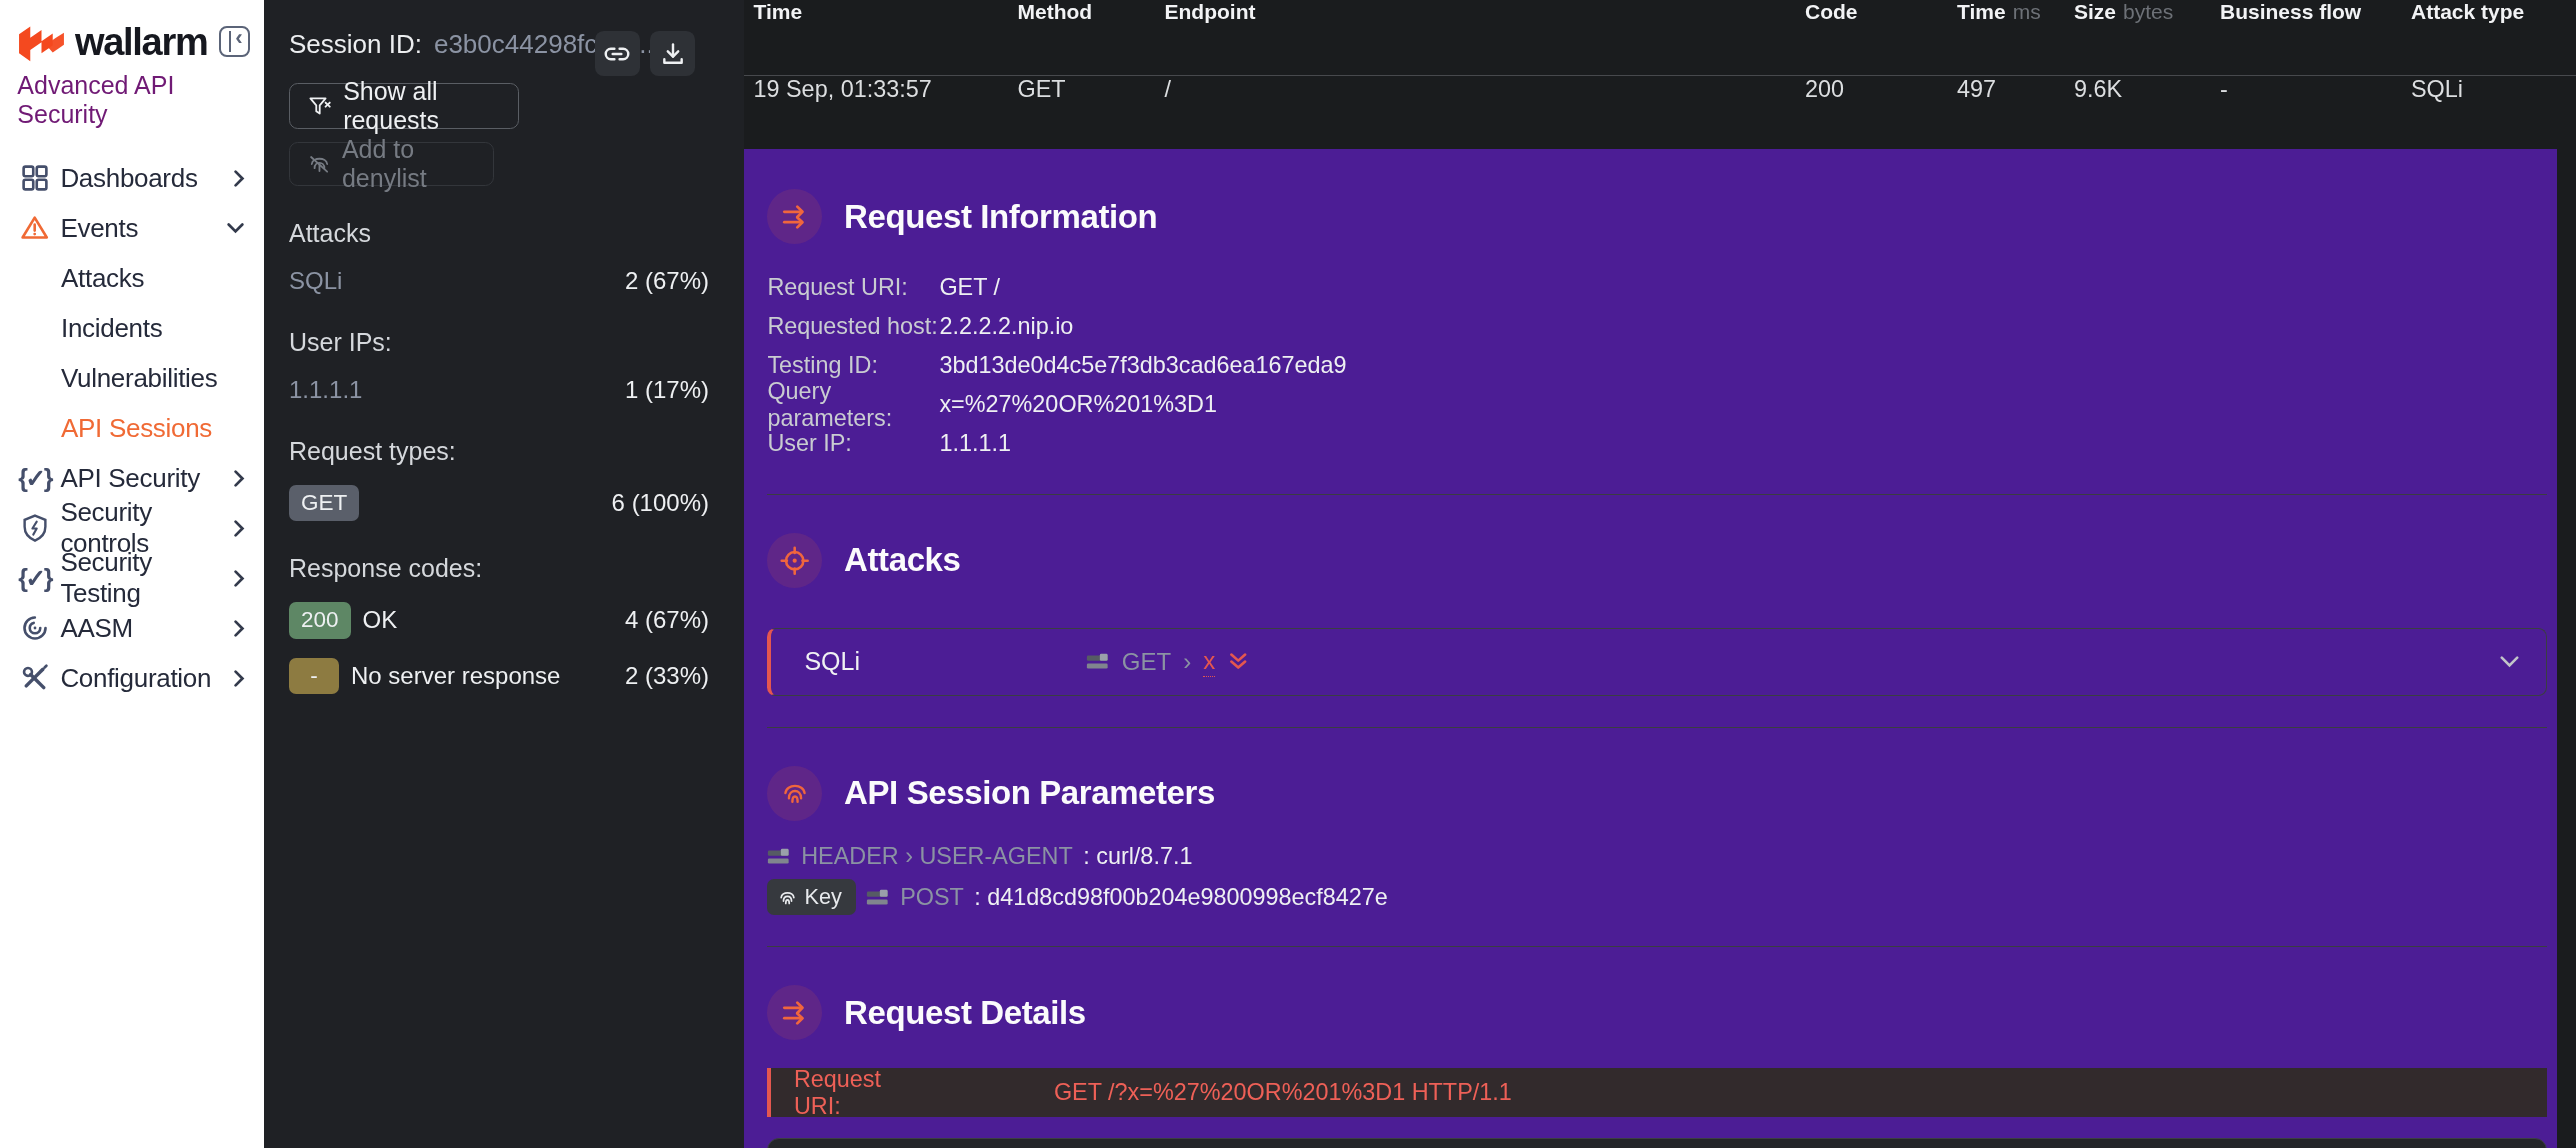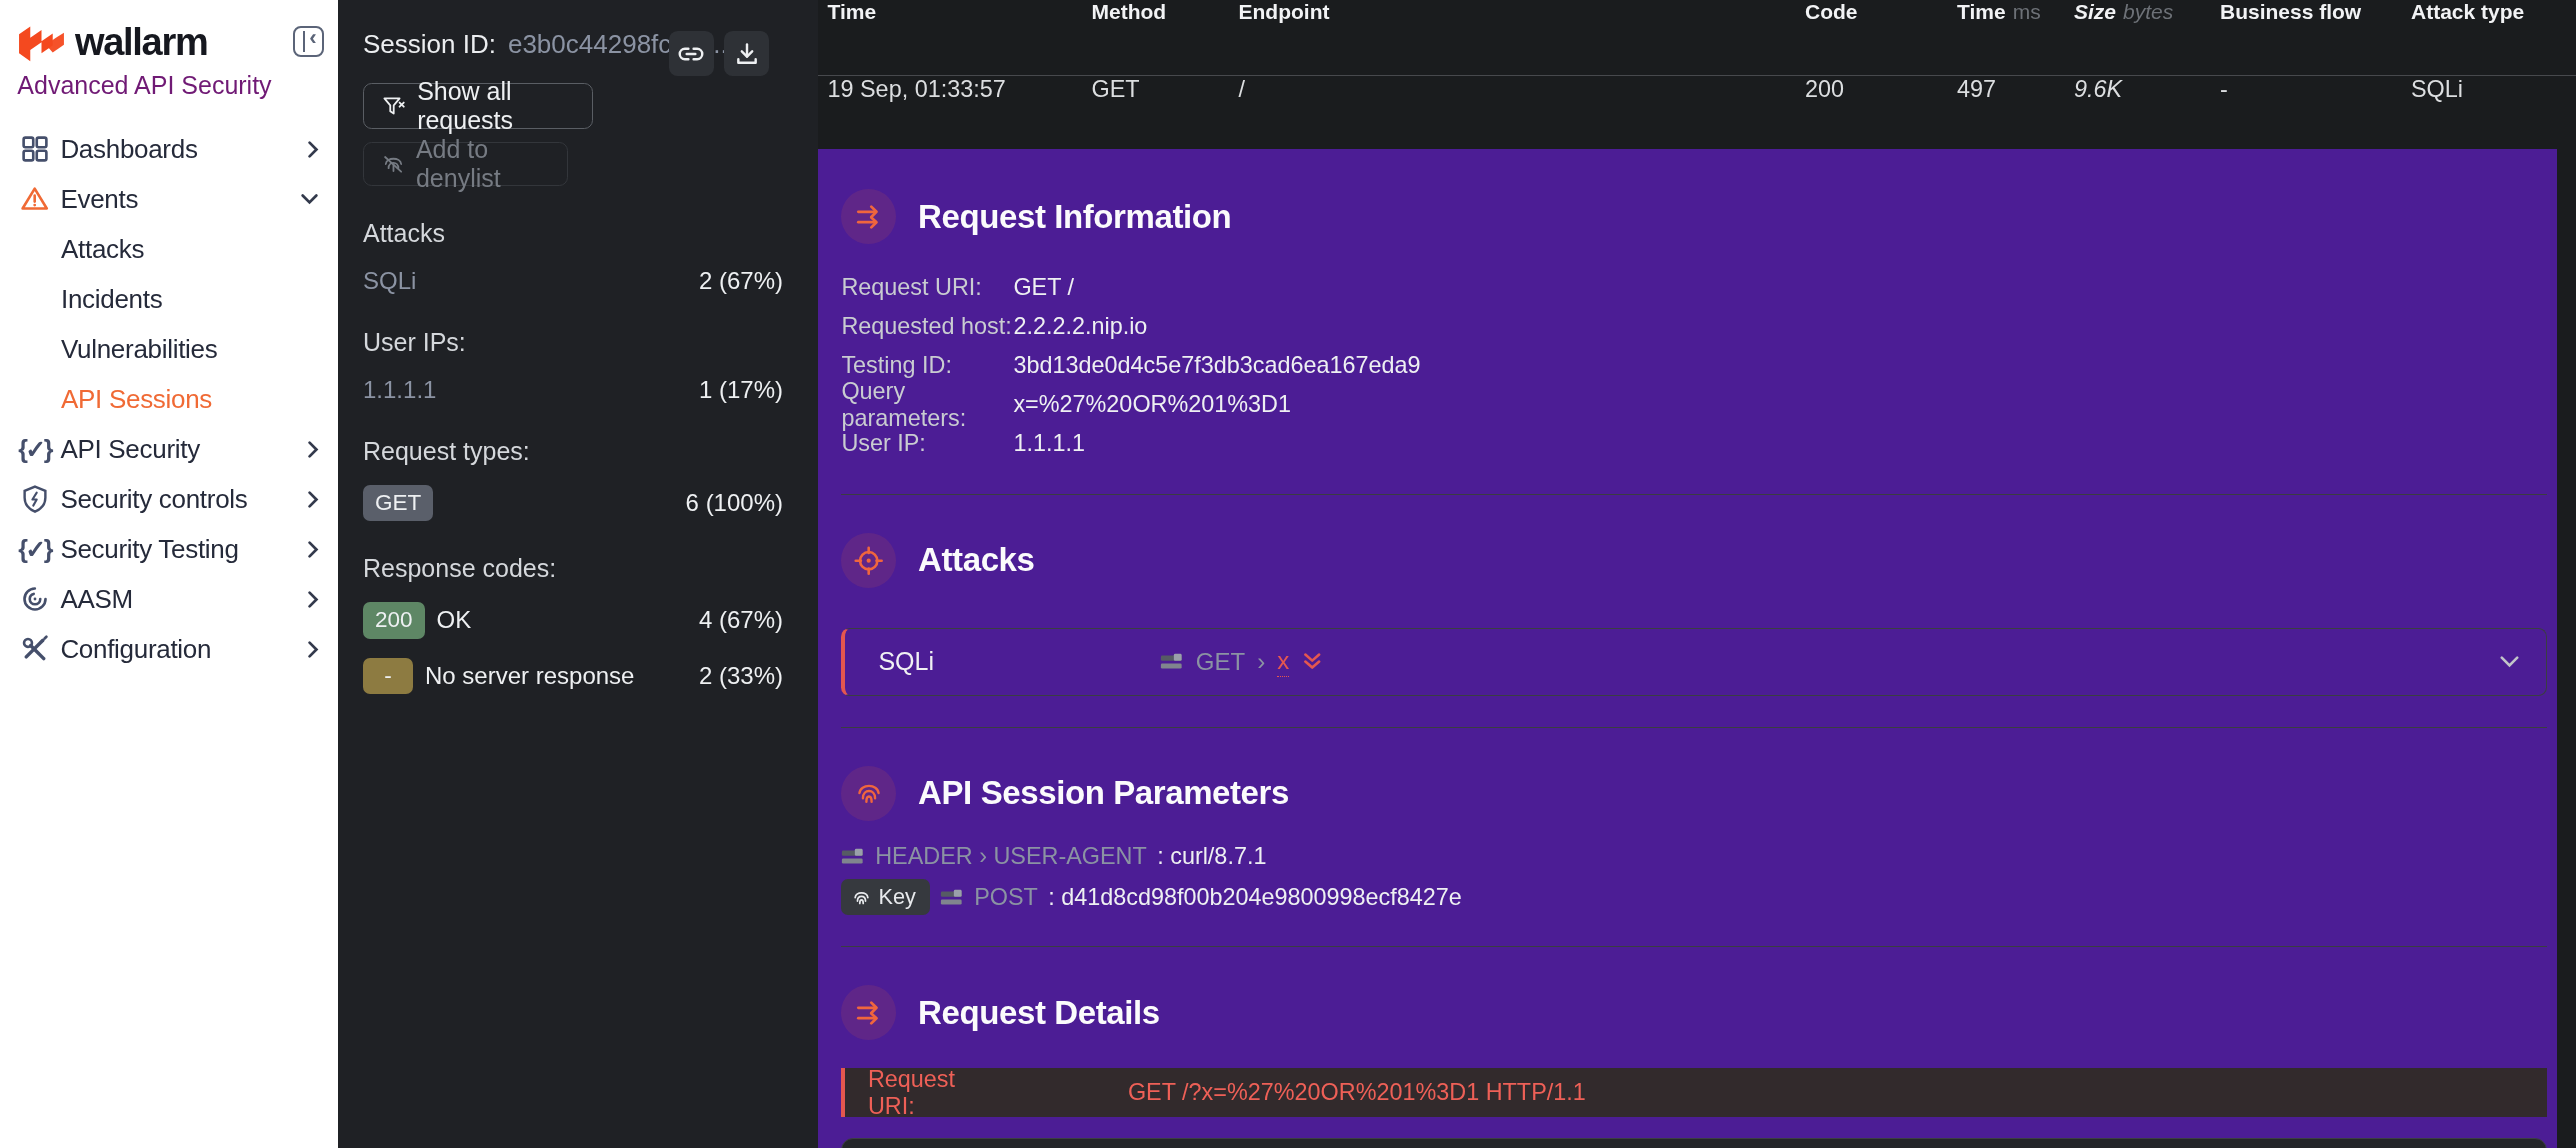--- a/index.html
+++ b/index.html
@@ -1,21 +1,21 @@
 <!DOCTYPE html>
 <html style="font-size:14px"><head>
 <meta charset="utf-8">
 <style>
   * { margin:0; padding:0; box-sizing:border-box; }
   html,body { width:2576px; height:1149px; overflow:hidden; }
   body { font-family:"Liberation Sans", sans-serif; background:#1a1c1e; }
   .app { display:flex; width:2576px; height:1149px; }
 
   
-  .sidebar { width:338px; background:#ffffff; position:relative; flex-shrink:0; }
+  .sidebar { width:264px; background:#ffffff; position:relative; flex-shrink:0; }
   .logo-row { display:flex; align-items:center; padding:21px 0 0 17.3px; }
   .logo-mark { width:49px; height:38px; }
   .logo-name { font-size:38px; font-weight:700; color:#16181f; letter-spacing:-1.3px; margin-left:8.7px; }
   .collapse-btn { position:absolute; top:26px; right:14px; width:31px; height:31px;
     border:2.6px solid #5b6478; border-radius:7.8px; cursor:pointer; }
   .collapse-btn::before { content:""; position:absolute; left:7.8px; top:2.6px; bottom:2.6px; width:2.6px; background:#5b6478; }
   .collapse-btn::after { content:"‹"; position:absolute; right:5.2px; top:-2.6px; font-size:22.5px; color:#5b6478; font-weight:700; }
   .logo-sub { padding-left:17.3px; margin-top:7px; font-size:25px; color:#701a75; }
   .nav { margin-top:24px; }
   .nav-item, .nav-sub { height:50px; display:flex; align-items:center; padding:0 19px; cursor:pointer; }
@@ -45,21 +45,21 @@
   .badge-get { background:#5a5f6a; }
   .badge-200 { background:#5e8765; }
   .badge-dash { background:#8d7b41; }
   .stat-desc { color:#eef0f2; margin-left:12px; }
 
   
   .main { flex:1; position:relative; background:#1a1c1e; }
   .thead { height:76px; display:flex; align-items:flex-start; padding-left:9.5px; border-bottom:0.9px solid #47494d; }
   .trow  { height:71px; display:flex; padding-left:9.5px; cursor:pointer; }
   .c-time { width:264px; } .c-method { width:147px; } .c-endpoint { flex:1; }
-  .c-code { width:152px; } .c-timems { width:117px; } .c-size { width:134px;font-style:italic; }
+  .c-code { width:152px; } .c-timems { width:117px; } .c-size { width:134px; }
   .c-bflow { width:191px;margin-left:12px; } .c-atype { width:165px; }
   .thead span { font-size:21px; font-weight:700; color:#f2f3f5; }
   .thead .unit { font-weight:400; color:#6d7177; margin-left:7px; }
   .trow span { font-size:23.4px; color:#dcdee0; }
 
   .detail { position:absolute; top:149px; left:0; right:19px; bottom:0; background:#4c1d95; padding:0 10.4px 0 23.4px; overflow:hidden; }
   .sec-head { display:flex; align-items:center; gap:21.7px; }
   .sec-icon { width:55px; height:55px; border-radius:50%; background:rgba(242,103,52,0.12); display:flex; align-items:center; justify-content:center; flex-shrink:0; }
   .sec-title { font-size:33px; font-weight:700; color:#fbfbfc; letter-spacing:-0.4px; }
   .mt46 { margin-top:40px; } .mt44 { margin-top:38px; }

